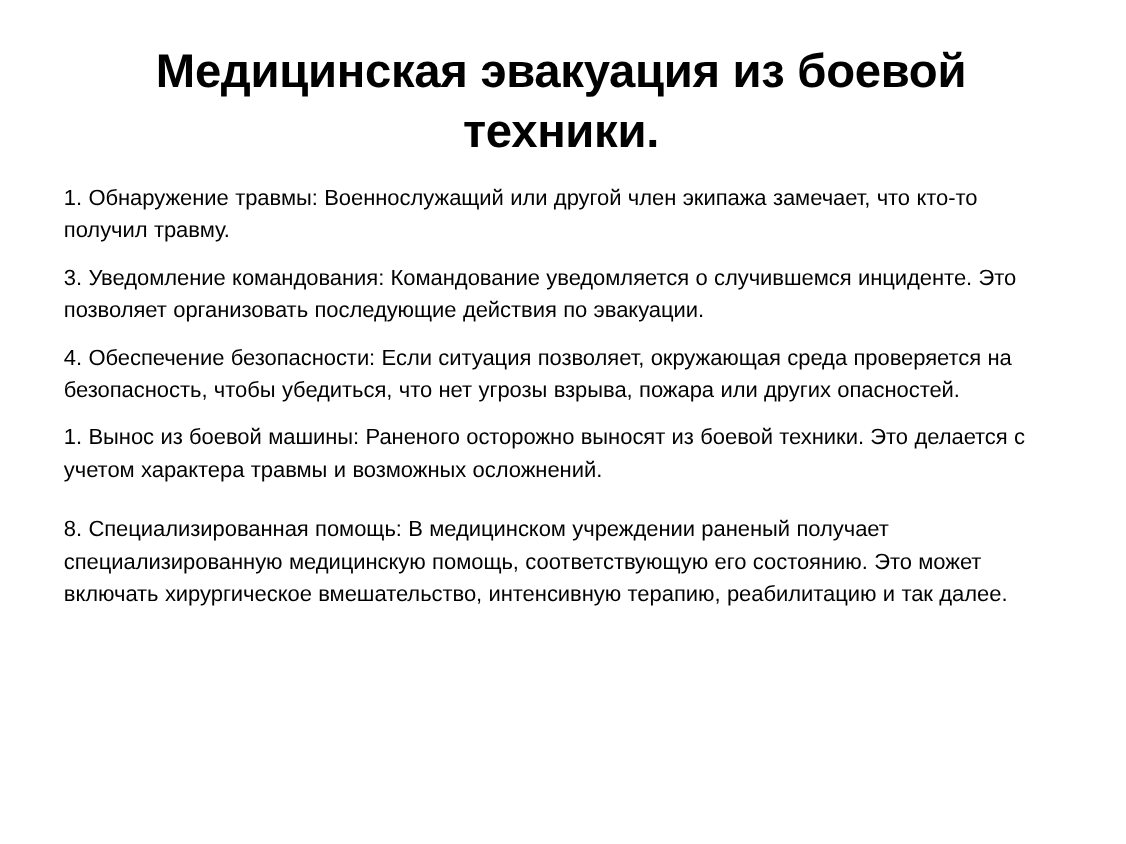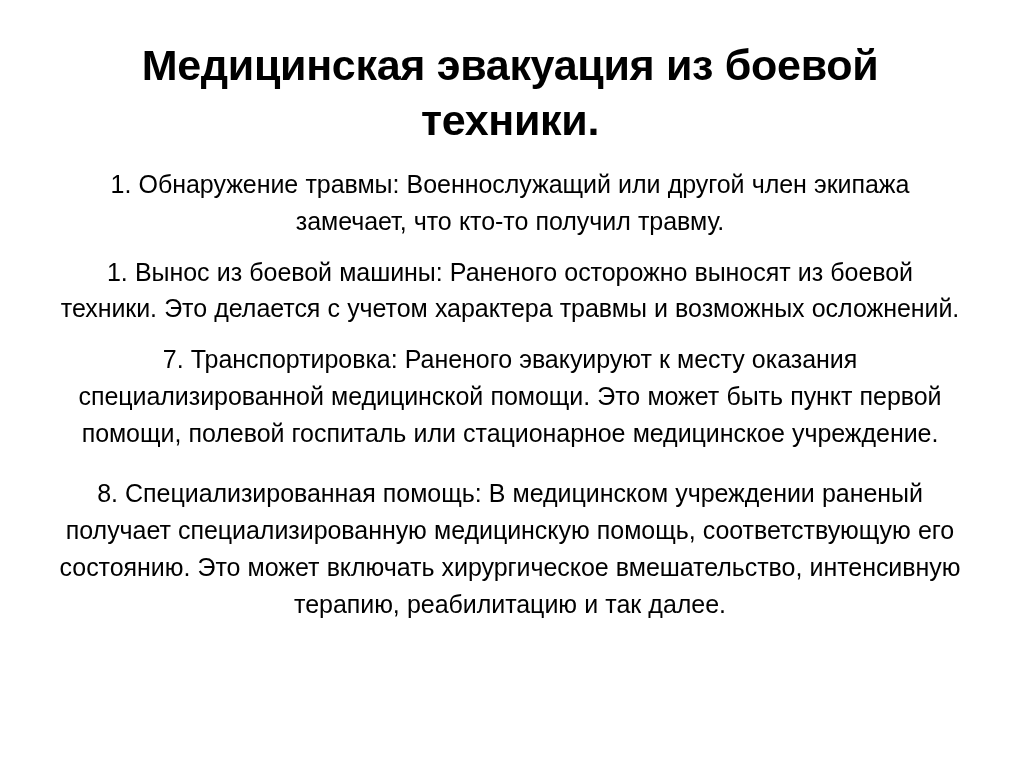--- a/index.html
+++ b/index.html
@@ -28,39 +28,40 @@
     line-height: 1.28;
     text-align: center;
     letter-spacing: -0.3px;
     margin: 8px 0 18px 0;
     padding: 0 6px;
   }
   .body-block {
     margin-top: 4px;
   }
   .para {
-    font-size: 25px;
+    font-size: 20px;
     line-height: 1.47;
-    text-align: center;
+    text-align: left;
     margin: 0 0 14px 0;
     letter-spacing: -0.05px;
     word-spacing: 0.3px;
   }
   .para:last-child {
     margin-bottom: 0;
     margin-top: 24px;
   }
 </style>
 </head>
 <body>
 
 <div class="slide">
 
   <h1 class="slide-title">Медицинская эвакуация из боевой техники.</h1>
 
   <div class="body-block">
     <p class="para">1. Обнаружение травмы: Военнослужащий или другой член экипажа замечает, что кто-то получил травму.</p>
+    <p class="para">3. Уведомление командования: Командование уведомляется о случившемся инциденте. Это позволяет организовать последующие действия по эвакуации.</p>
+    <p class="para">4. Обеспечение безопасности: Если ситуация позволяет, окружающая среда проверяется на безопасность, чтобы убедиться, что нет угрозы взрыва, пожара или других опасностей.</p>
     <p class="para">1. Вынос из боевой машины: Раненого осторожно выносят из боевой техники. Это делается с учетом характера травмы и возможных осложнений.</p>
-    <p class="para">7. Транспортировка: Раненого эвакуируют к месту оказания специализированной медицинской помощи. Это может быть пункт первой помощи, полевой госпиталь или стационарное медицинское учреждение.</p>
     <p class="para">8. Специализированная помощь: В медицинском учреждении раненый получает специализированную медицинскую помощь, соответствующую его состоянию. Это может включать хирургическое вмешательство, интенсивную терапию, реабилитацию и так далее.</p>
   </div>
 
 </div>
 
 </body></html>

